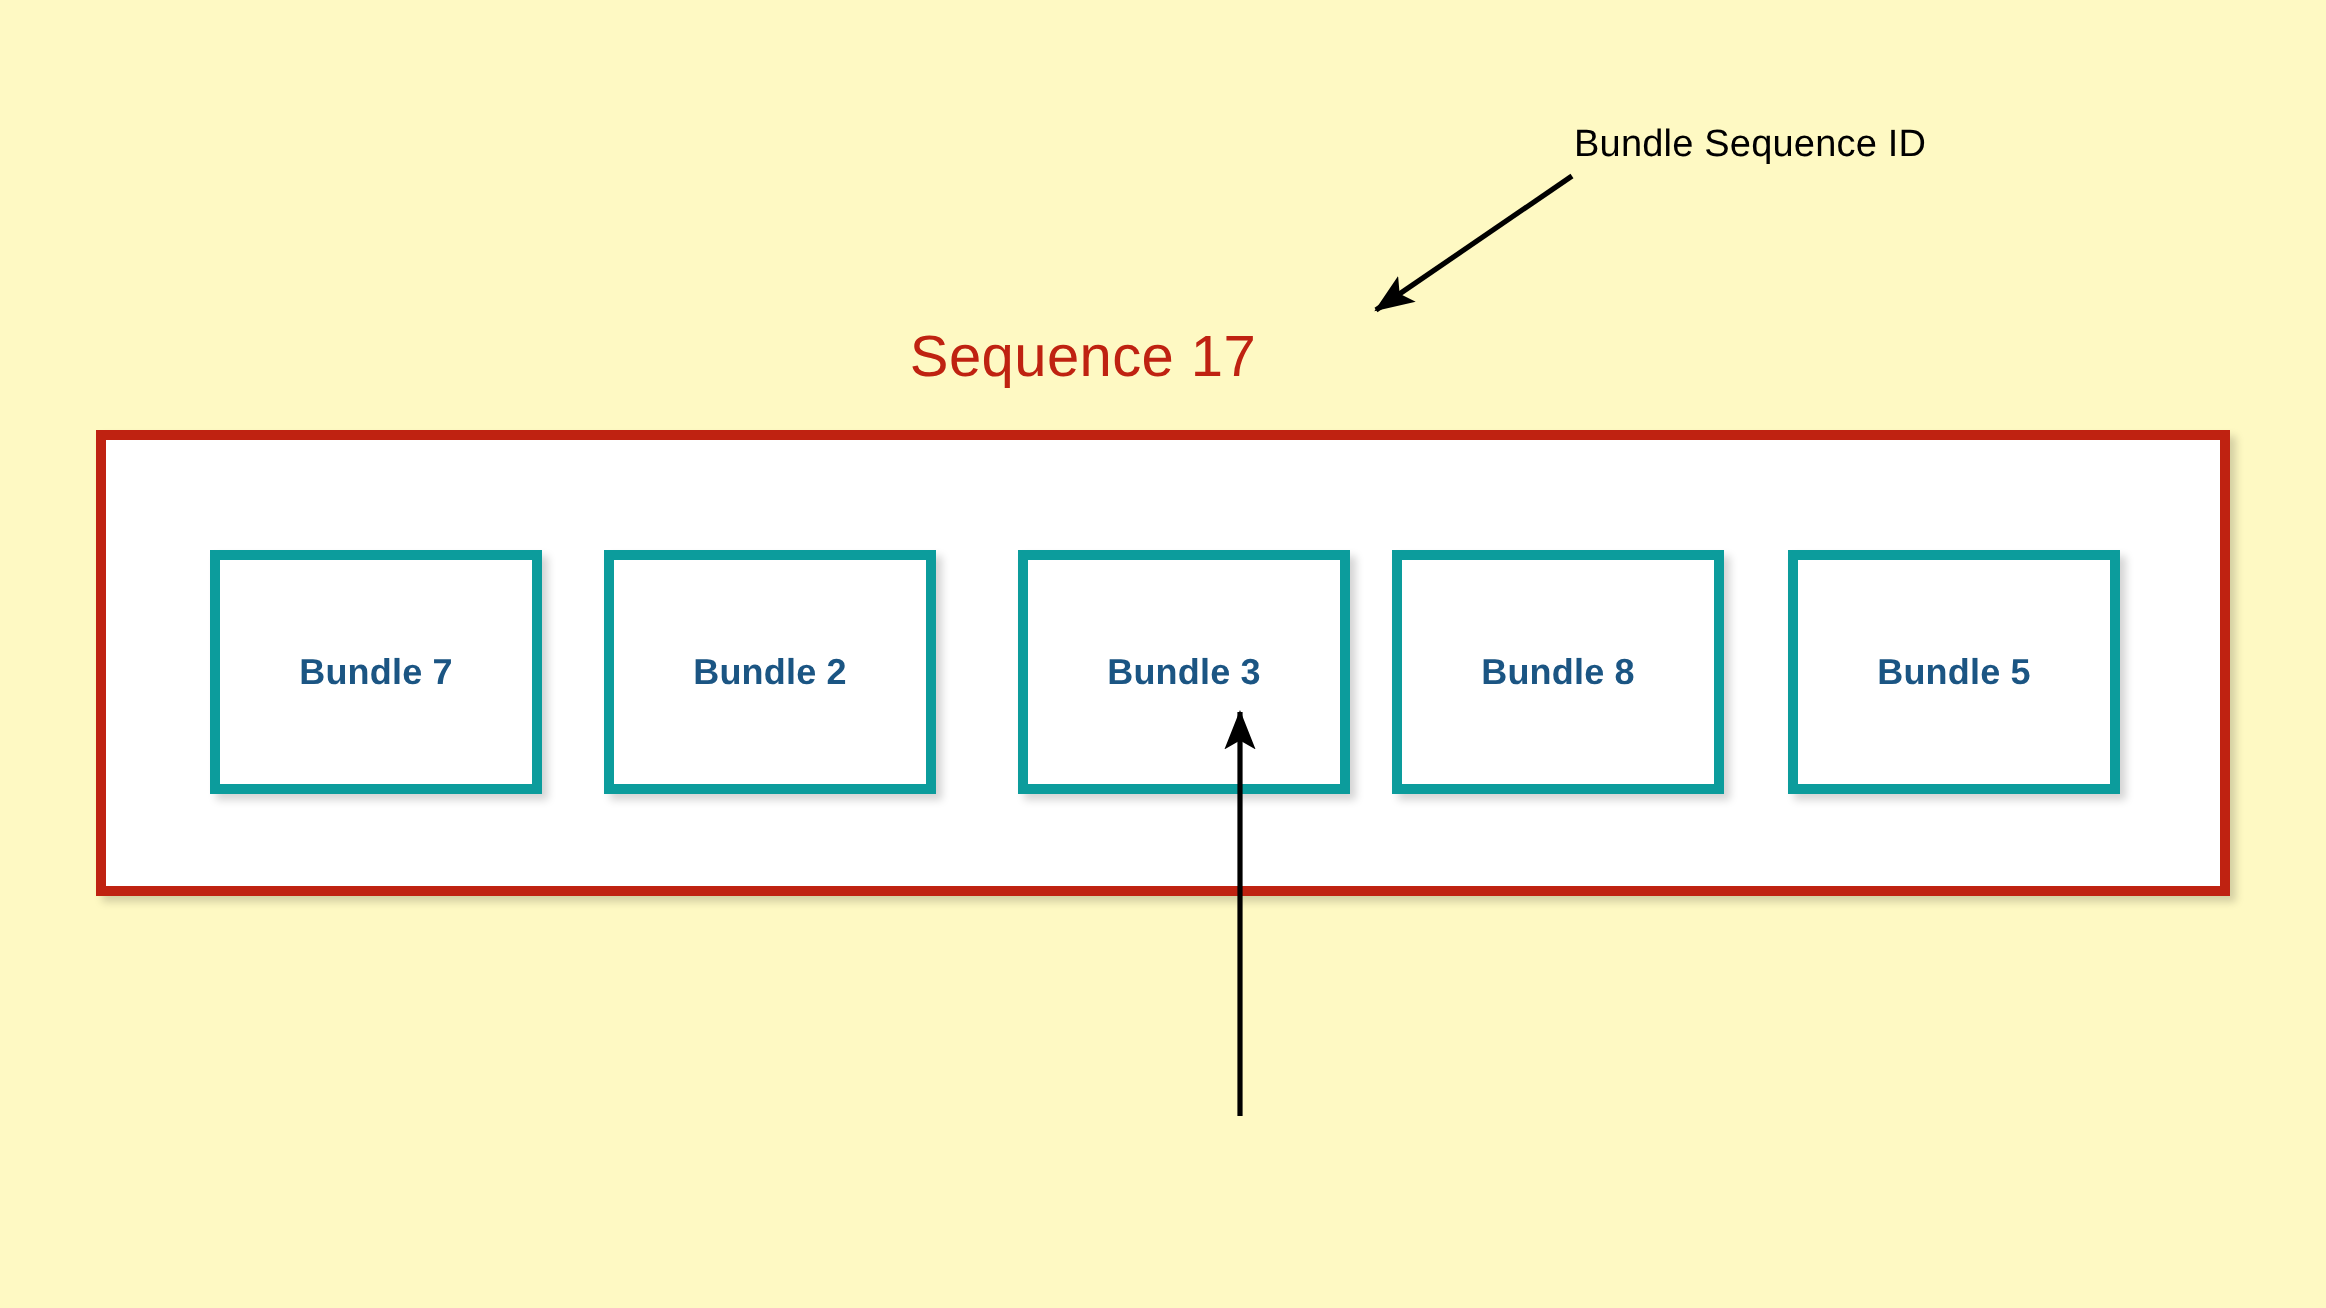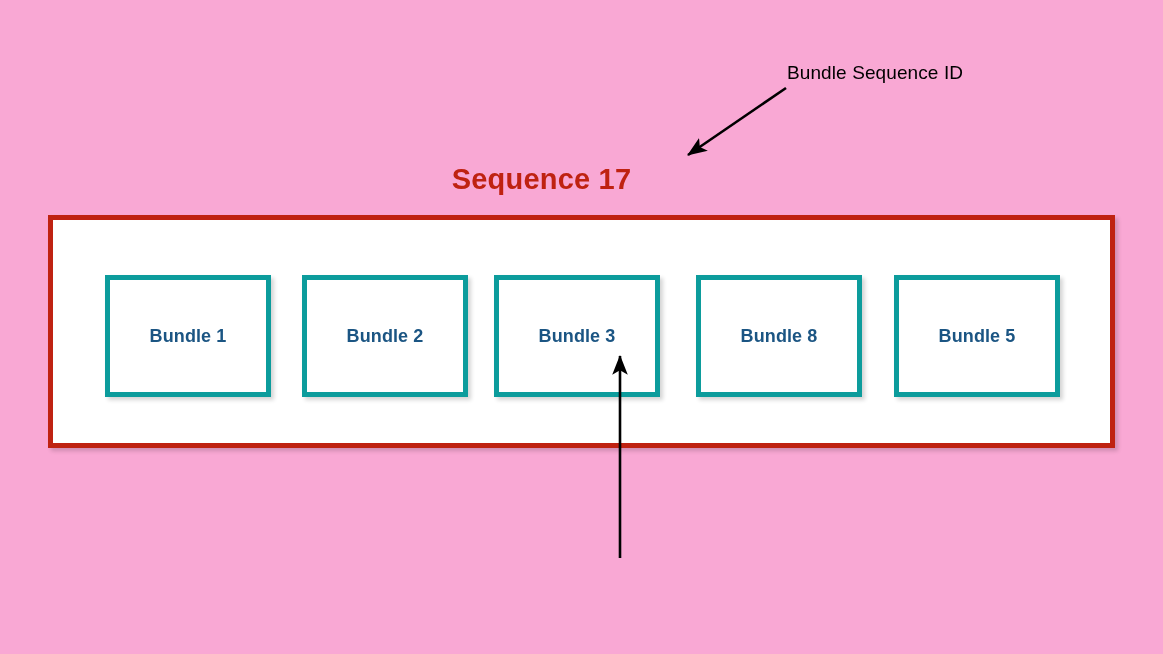--- a/index.html
+++ b/index.html
@@ -8,21 +8,21 @@
     background: #ffffff;
   }
   body {
     font-family: "Liberation Sans", sans-serif;
     -webkit-font-smoothing: antialiased;
   }
   #canvas {
     position: relative;
     width: 1163px;
     height: 654px;
-    background: #f9a8d4;
+    background: #fef9c3;
     overflow: hidden;
   }
 
   
   .annotation-label {
     position: absolute;
     color: #000000;
     font-size: 19px;
     font-weight: 400;
     letter-spacing: 0.1px;
@@ -39,21 +39,21 @@
 
   
   #sequence-title {
     position: absolute;
     left: 0;
     top: 163px;
     width: 1081px;
     text-align: center;
     color: #BF2211;
     font-size: 29px;
-    font-weight: 700;
+    font-weight: 400;
     letter-spacing: 0.2px;
     white-space: nowrap;
   }
   
   #sequence-title > span {
     position: relative;
     left: 1px;
   }
 
   
@@ -106,28 +106,28 @@
 
 <div id="canvas">
 
   <div class="annotation-label" id="label-bundle-sequence-id">Bundle Sequence ID</div>
 
   <div id="sequence-title"><span>Sequence 17</span></div>
 
   <div id="sequence-container">
 
     <div class="bundle-box" style="left:52px;">
-      <span class="bundle-label">Bundle 1</span>
+      <span class="bundle-label">Bundle 7</span>
     </div>
 
     <div class="bundle-box" style="left:249px;">
       <span class="bundle-label">Bundle 2</span>
     </div>
 
-    <div class="bundle-box" style="left:441px;">
+    <div class="bundle-box" style="left:456px;">
       <span class="bundle-label">Bundle 3</span>
     </div>
 
     <div class="bundle-box" style="left:643px;">
       <span class="bundle-label">Bundle 8</span>
     </div>
 
     <div class="bundle-box" style="left:841px;">
       <span class="bundle-label">Bundle 5</span>
     </div>

